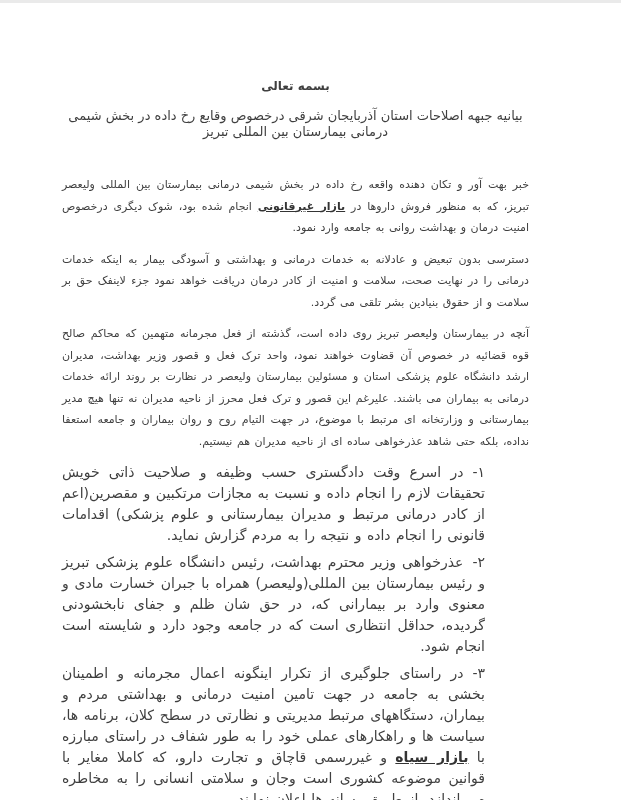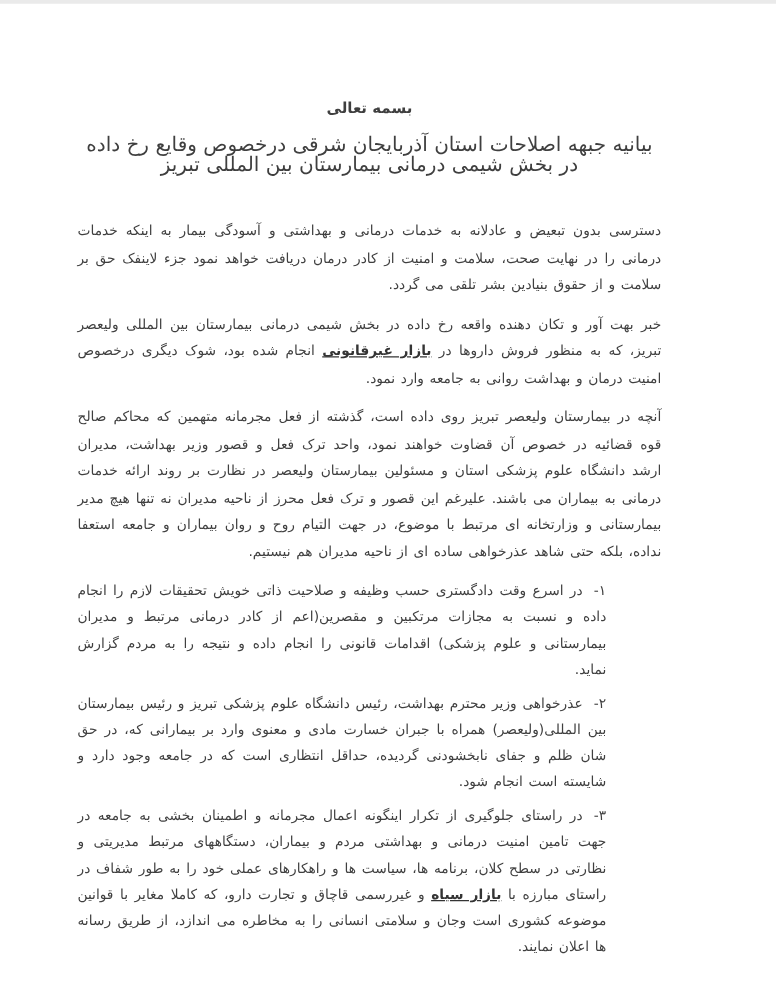--- a/index.html
+++ b/index.html
@@ -30,21 +30,21 @@
   }
   .besmele {
     text-align: center;
     font-weight: bold;
     font-size: 12px;
     line-height: 16px;
     margin: 0 0 14px 0;
   }
   .doc-title {
     text-align: center;
-    font-size: 16px;
+    font-size: 13px;
     line-height: 16px;
     margin: 0 0 34px 0;
   }
   .para {
     font-size: 11px;
     line-height: 21.5px;
     text-align: justify;
     margin: 0 0 10px 0;
     word-spacing: 1px;
   }
@@ -53,21 +53,21 @@
     font-weight: bold;
     text-decoration: underline;
     color: #343434;
   }
   .demands {
     list-style: none;
     margin: 0;
     padding: 0 44px 0 0;
   }
   .demand {
-    font-size: 11px;
+    font-size: 14px;
     line-height: 21px;
     text-align: justify;
     margin: 0 0 6px 0;
     word-spacing: 1px;
   }
   .demand .num {
     display: inline-block;
     margin-left: 9px;
   }
 </style>
@@ -76,23 +76,23 @@
 
 <div class="page">
   <div class="top-edge"></div>
 
   <div class="content">
 
     <div class="besmele">بسمه تعالی</div>
 
     <div class="doc-title">بیانیه جبهه اصلاحات استان آذربایجان شرقی درخصوص وقایع رخ داده در بخش شیمی درمانی بیمارستان بین المللی تبریز</div>
 
+    <p class="para"><span>خبر بهت آور و تکان دهنده واقعه رخ داده در بخش شیمی درمانی بیمارستان بین المللی ولیعصر تبریز، که به منظور فروش داروها در </span><span class="em-seg">بازار غیرقانونی</span><span> انجام شده بود، شوک دیگری درخصوص امنیت درمان و بهداشت روانی به جامعه وارد نمود.</span></p>
+
     <p class="para">دسترسی بدون تبعیض و عادلانه به خدمات درمانی و بهداشتی و آسودگی بیمار به اینکه خدمات درمانی را در نهایت صحت، سلامت و امنیت از کادر درمان دریافت خواهد نمود جزء لاینفک حق بر سلامت و از حقوق بنیادین بشر تلقی می گردد.</p>
-
-    <p class="para"><span>خبر بهت آور و تکان دهنده واقعه رخ داده در بخش شیمی درمانی بیمارستان بین المللی ولیعصر تبریز، که به منظور فروش داروها در </span><span class="em-seg">بازار غیرقانونی</span><span> انجام شده بود، شوک دیگری درخصوص امنیت درمان و بهداشت روانی به جامعه وارد نمود.</span></p>
 
     <p class="para">آنچه در بیمارستان ولیعصر تبریز روی داده است، گذشته از فعل مجرمانه متهمین که محاکم صالح قوه قضائیه در خصوص آن قضاوت خواهند نمود، واحد ترک فعل و قصور وزیر بهداشت، مدیران ارشد دانشگاه علوم پزشکی استان و مسئولین بیمارستان ولیعصر در نظارت بر روند ارائه خدمات درمانی به بیماران می باشند. علیرغم این قصور و ترک فعل محرز از ناحیه مدیران نه تنها هیچ مدیر بیمارستانی و وزارتخانه ای مرتبط با موضوع، در جهت التیام روح و روان بیماران و جامعه استعفا نداده، بلکه حتی شاهد عذرخواهی ساده ای از ناحیه مدیران هم نیستیم.</p>
 
 
     <ol class="demands">
       <li class="demand"><span class="num">۱-</span><span>در اسرع وقت دادگستری حسب وظیفه و صلاحیت ذاتی خویش تحقیقات لازم را انجام داده و نسبت به مجازات مرتکبین و مقصرین(اعم از کادر درمانی مرتبط و مدیران بیمارستانی و علوم پزشکی) اقدامات قانونی را انجام داده و نتیجه را به مردم گزارش نماید.</span><span class="em-seg"></span><span></span></li>
 
       <li class="demand"><span class="num">۲-</span><span>عذرخواهی وزیر محترم بهداشت، رئیس دانشگاه علوم پزشکی تبریز و رئیس بیمارستان بین المللی(ولیعصر) همراه با جبران خسارت مادی و معنوی وارد بر بیمارانی که، در حق شان ظلم و جفای نابخشودنی گردیده، حداقل انتظاری است که در جامعه وجود دارد و شایسته است انجام شود.</span><span class="em-seg"></span><span></span></li>
 
       <li class="demand"><span class="num">۳-</span><span>در راستای جلوگیری از تکرار اینگونه اعمال مجرمانه و اطمینان بخشی به جامعه در جهت تامین امنیت درمانی و بهداشتی مردم و بیماران، دستگاههای مرتبط مدیریتی و نظارتی در سطح کلان، برنامه ها، سیاست ها و راهکارهای عملی خود را به طور شفاف در راستای مبارزه با </span><span class="em-seg">بازار سیاه</span><span> و غیررسمی قاچاق و تجارت دارو، که کاملا مغایر با قوانین موضوعه کشوری است وجان و سلامتی انسانی را به مخاطره می اندازد، از طریق رسانه ها اعلان نمایند.</span></li>

